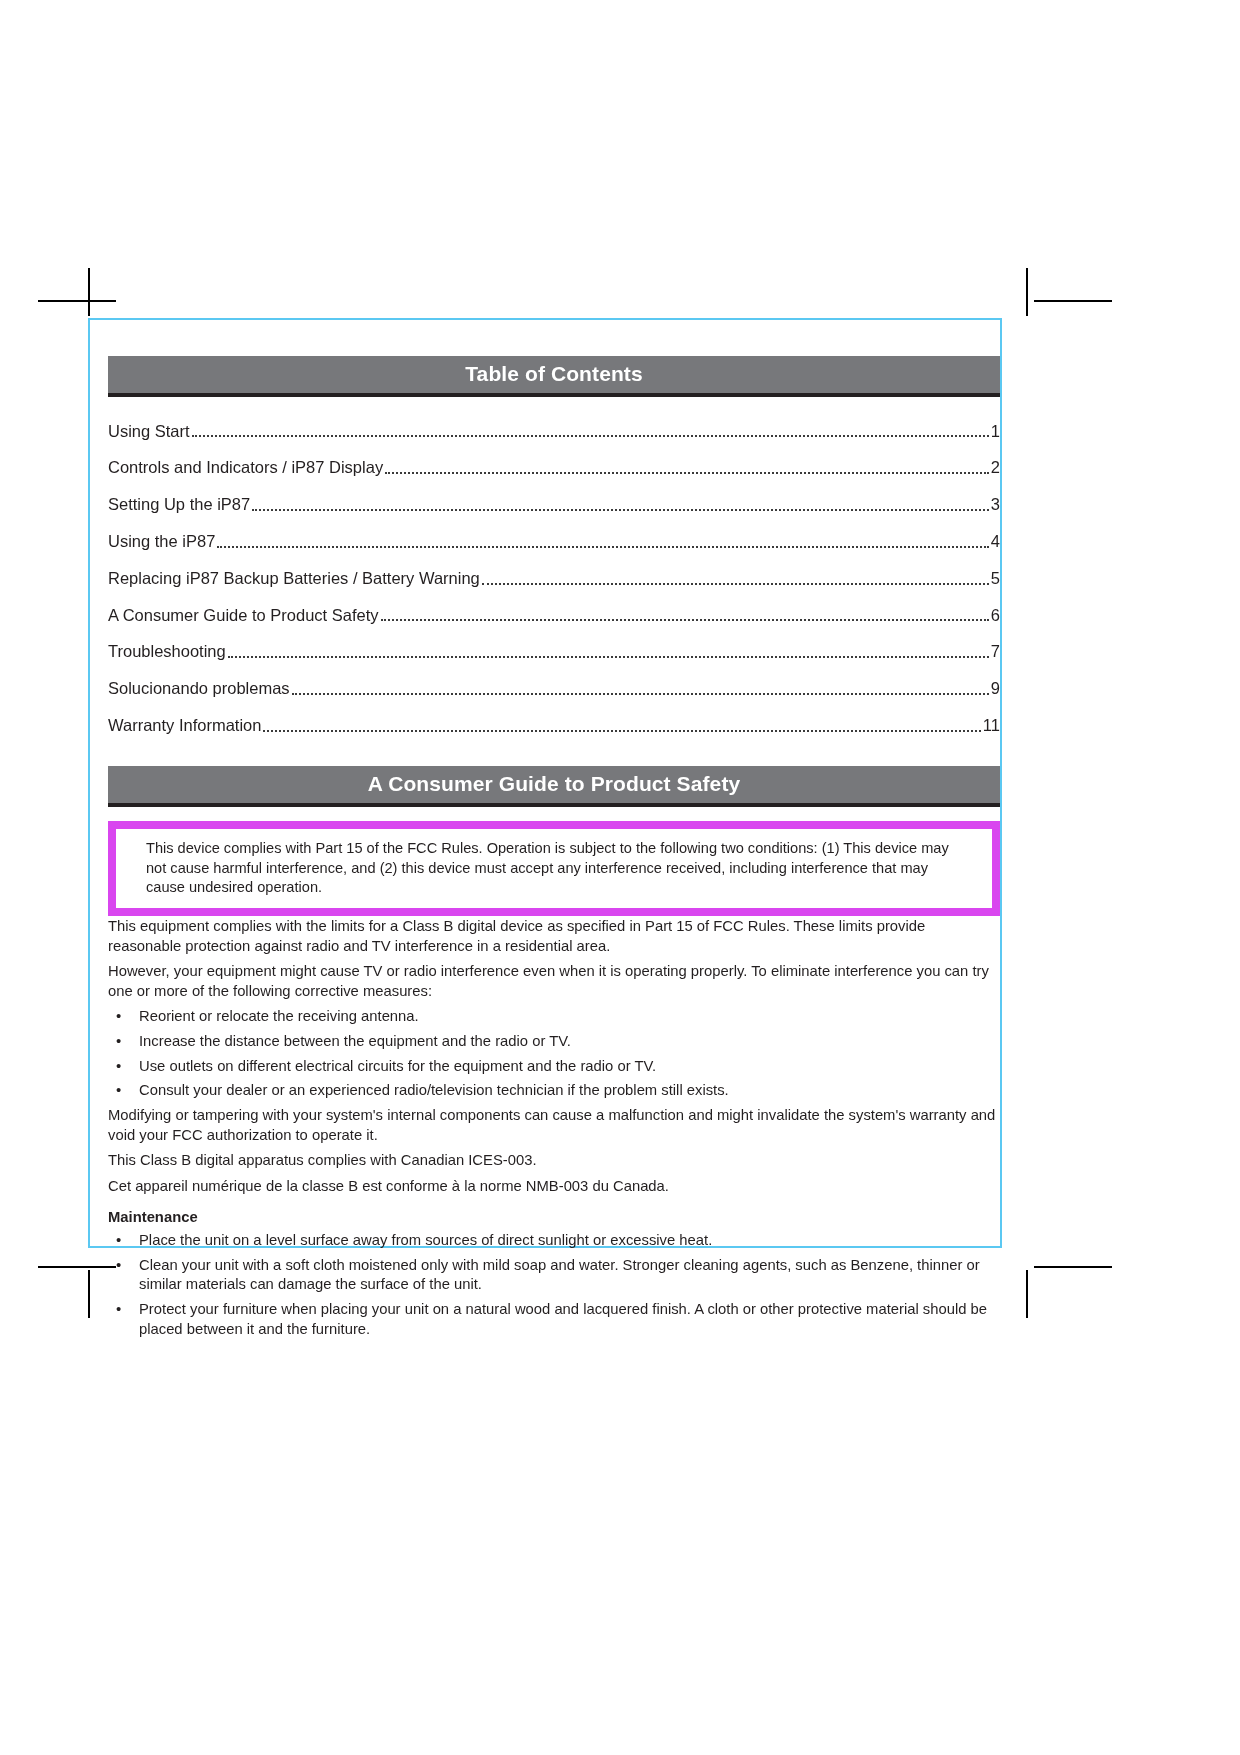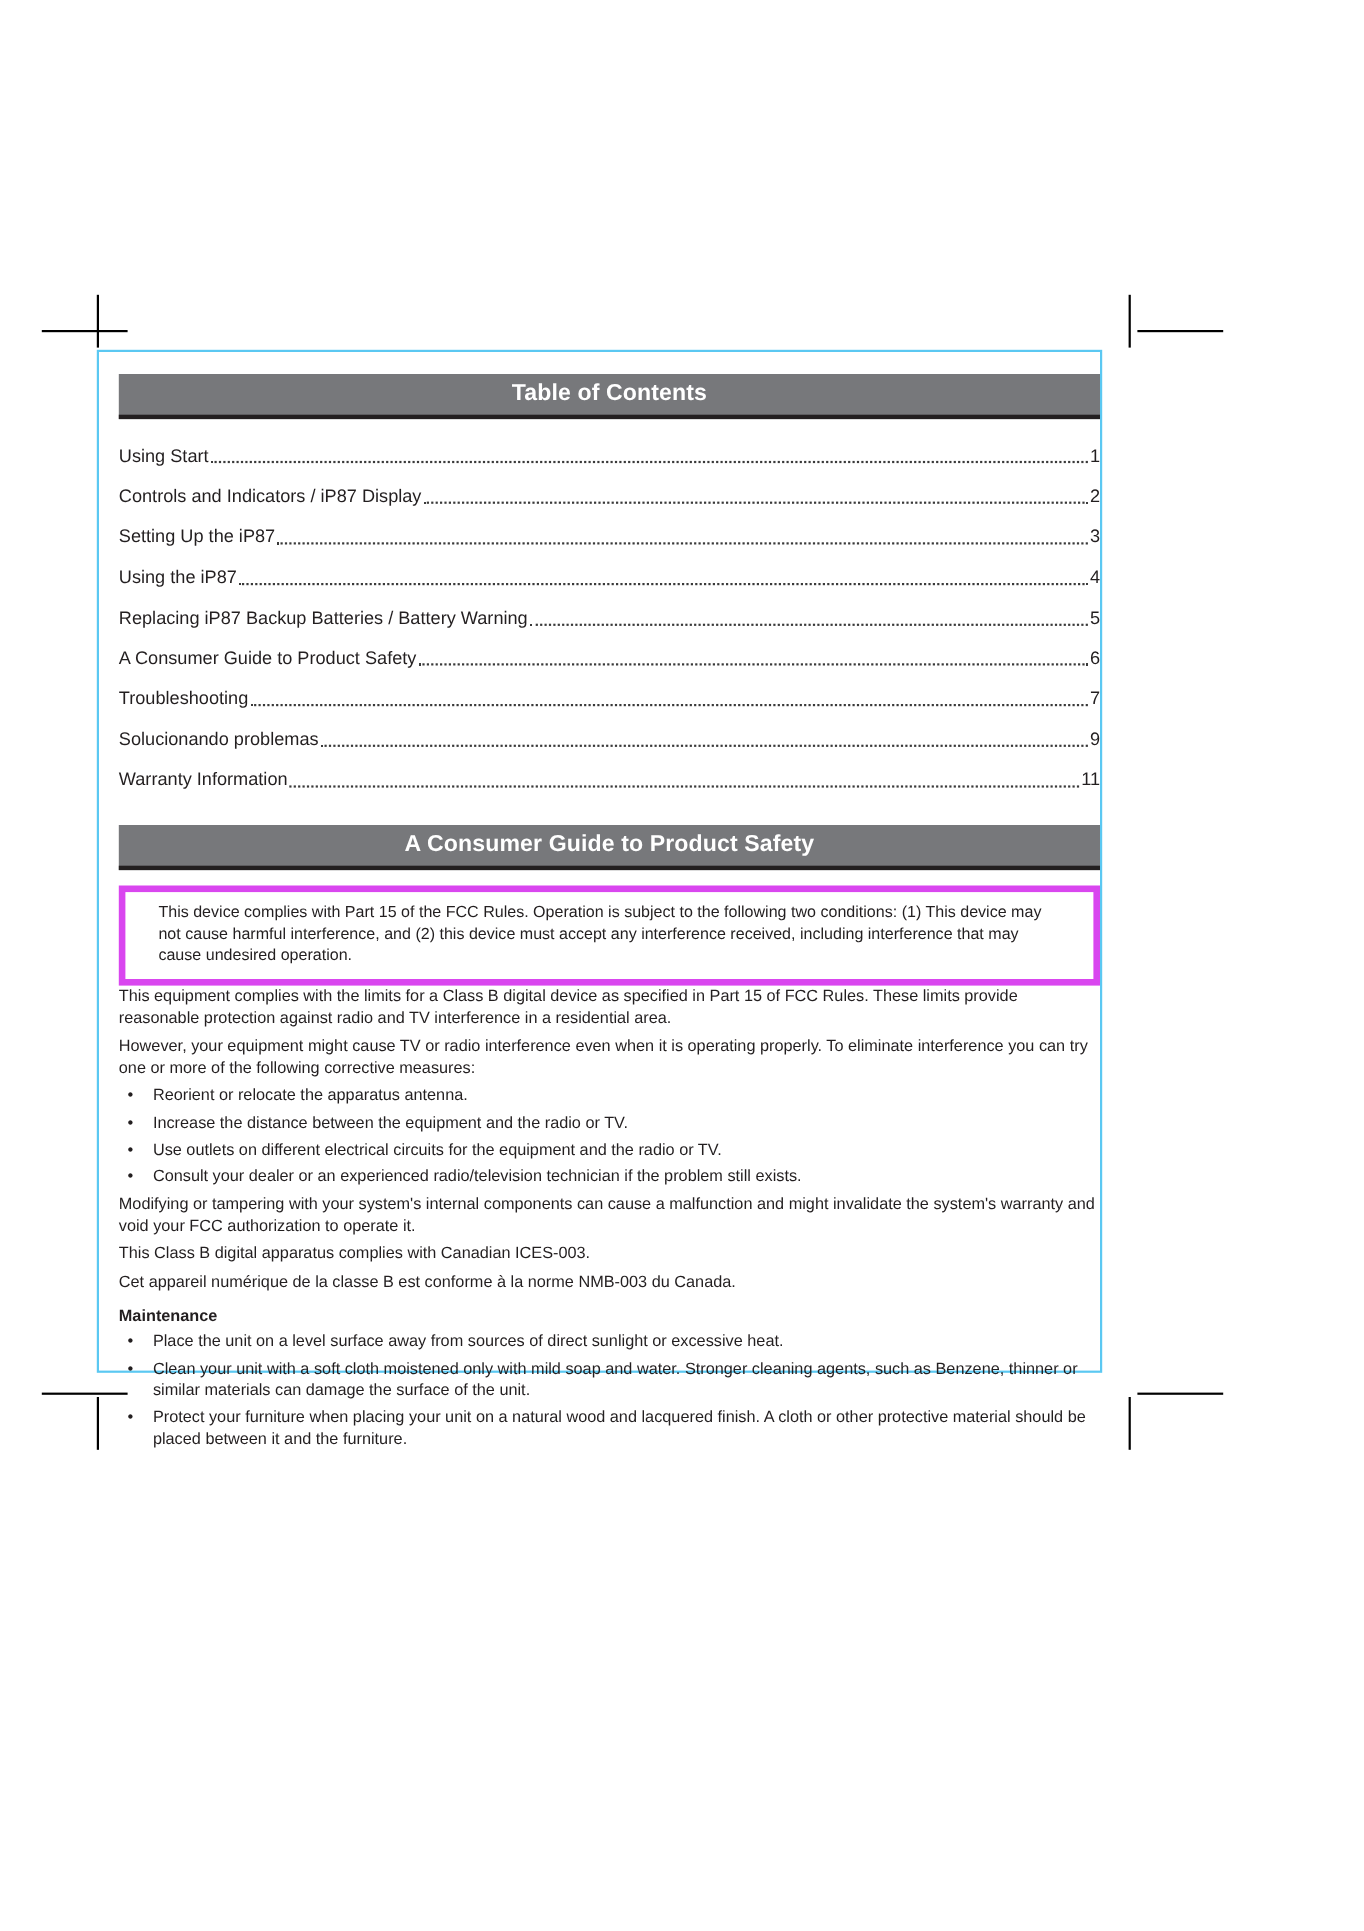--- a/index.html
+++ b/index.html
@@ -20,21 +20,21 @@
     position:absolute;
     left:88px;top:318px;
     width:914px;height:930px;
     border:2px solid #5bc8f2;
     box-sizing:border-box;
   }
 
   
   .page{
     position:absolute;
-    left:108px;top:340px;
+    left:108px;top:356px;
     width:892px;
   }
 
   
   .banner{
     background:#77787b;
     color:#ffffff;
     text-align:center;
     font-weight:bold;
     font-size:21px;
@@ -63,21 +63,21 @@
     min-width:10px;
   }
   .toc-page{flex:0 0 auto;text-align:right;}
 
   
   .banner-2{margin-top:22px;}
 
   
   .fcc-box{
     margin-top:14px;
-    border:6px solid #d946ef;
+    border:8px solid #d946ef;
     padding:10px 26px 11px 30px;
     box-sizing:border-box;
   }
   .fcc-box p{
     margin:0;
     font-size:14.6px;
     line-height:1.32;
   }
 
   
@@ -182,21 +182,21 @@
 
   <div class="fcc-box">
     <p>This device complies with Part 15 of the FCC Rules. Operation is subject to the following two conditions: (1) This device may not cause harmful interference, and (2) this device must accept any interference received, including interference that may cause undesired operation.</p>
   </div>
 
   <div class="body">
     <p>This equipment complies with the limits for a Class B digital device as specified in Part 15 of FCC Rules. These limits provide reasonable protection against radio and TV interference in a residential area.</p>
     <p>However, your equipment might cause TV or radio interference even when it is operating properly.  To eliminate interference you can try one or more of the following corrective measures:</p>
 
     <ul class="bullets">
-      <li>Reorient or relocate the apparatus antenna.</li>
+      <li>Reorient or relocate the receiving antenna.</li>
       <li>Increase the distance between the equipment and the radio or TV.</li>
       <li>Use outlets on different electrical circuits for the equipment and the radio or TV.</li>
       <li>Consult your dealer or an experienced radio/television technician if the problem still exists.</li>
     </ul>
 
     <p>Modifying or tampering with your system's internal components can cause a malfunction and might invalidate the system's warranty and void your FCC authorization to operate it.</p>
     <p>This Class B digital apparatus complies with Canadian ICES-003.</p>
     <p>Cet appareil numérique de la classe B est conforme à la norme NMB-003 du Canada.</p>
 
     <h2 class="sub">Maintenance</h2>

